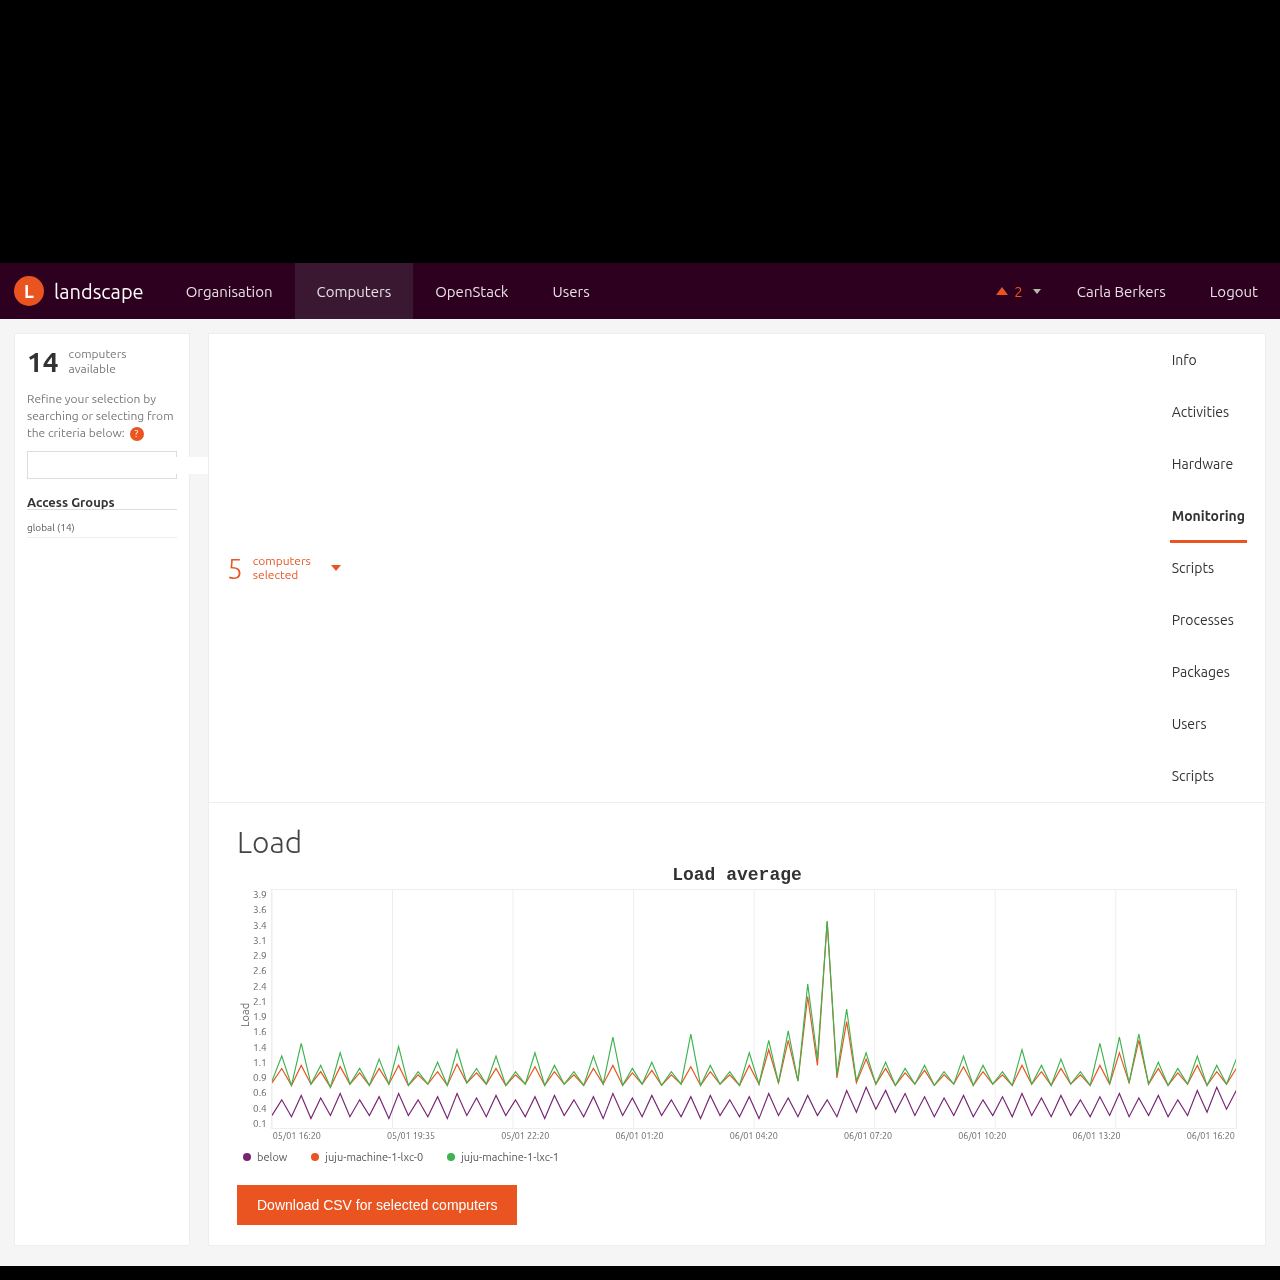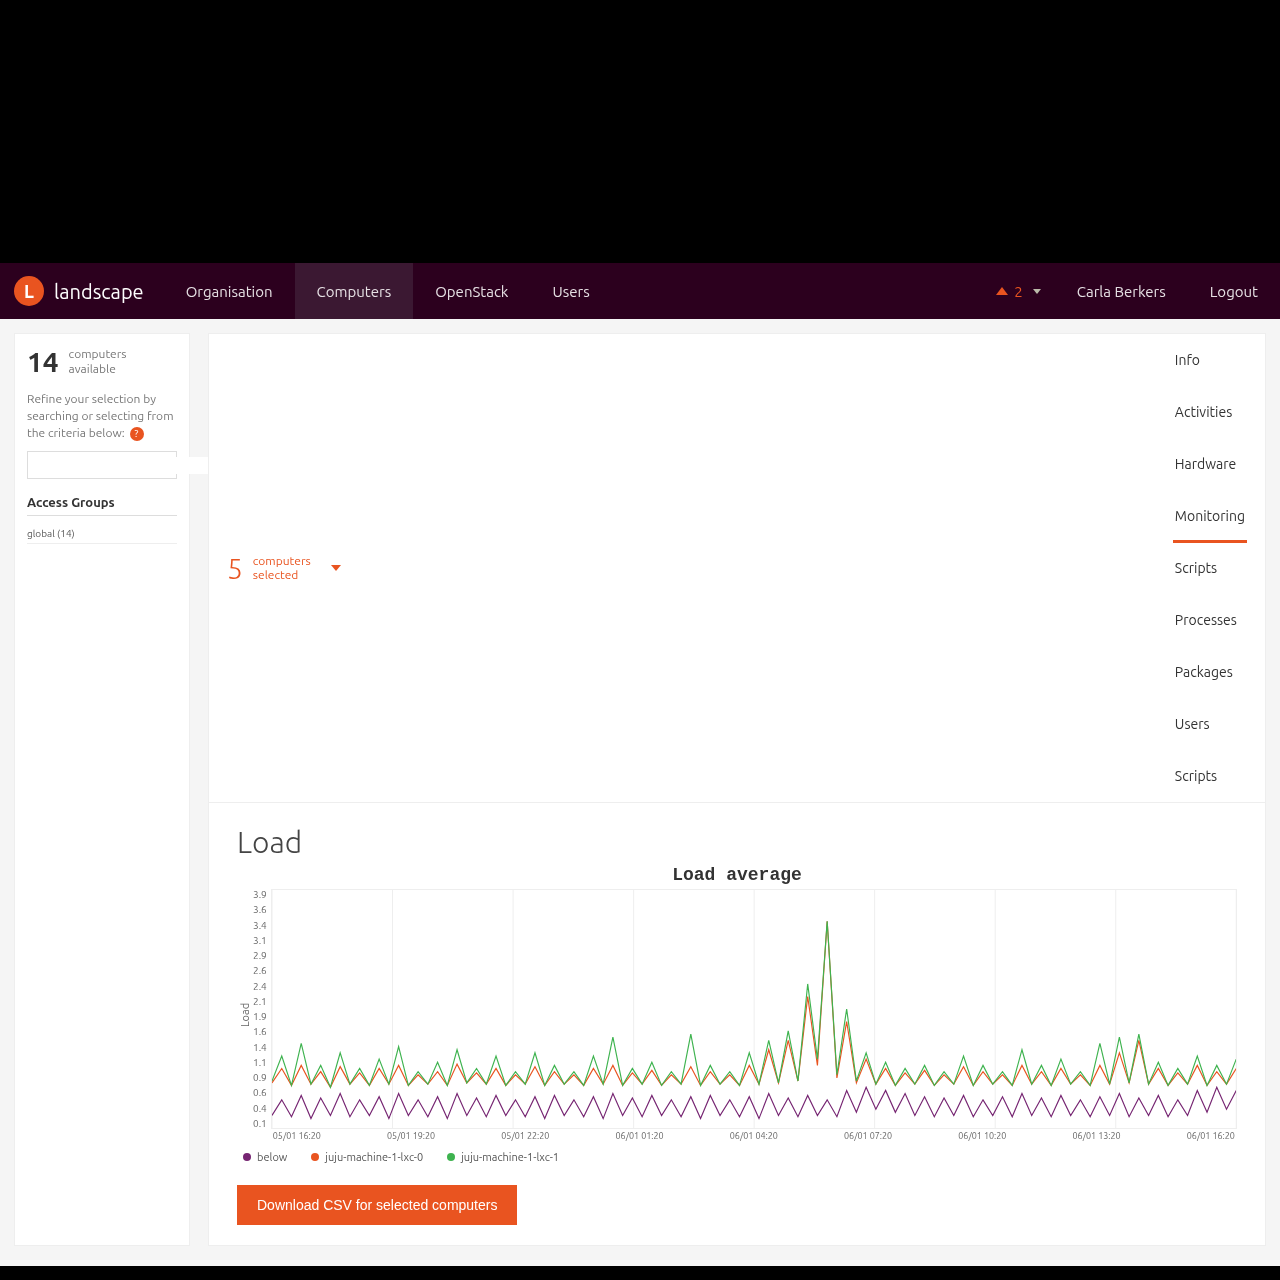--- a/index.html
+++ b/index.html
@@ -113,21 +113,21 @@
   }
   .search-wrap {
     display: flex; align-items: center;
     border: 1px solid var(--border);
     padding: 4px 6px; margin-bottom: 16px;
   }
   .search-input {
     flex: 1; border: none; outline: none; font-size: 13px;
   }
   .search-icon { color: var(--orange); font-size: 15px; }
-  .side-heading { font-weight: 700; font-size: 13px; margin-bottom: 8px; border-bottom: 1px solid var(--border); padding-bottom:6px;}
+  .side-heading { font-weight: 700; font-size: 13px; margin-bottom: 8px; border-bottom: 1px solid var(--border); padding-bottom:0;}
   .side-item { font-size: 10px; color: #555; padding: 4px 0; border-bottom: 1px solid #eee;}
 
   .main {
     flex: 1;
     background: #fff;
     border: 1px solid #eee;
     padding: 0 0 20px 0;
   }
   .main-top {
     display: flex;
@@ -143,21 +143,21 @@
     border-left: 5px solid transparent;
     border-right: 5px solid transparent;
     border-top: 6px solid var(--orange);
     margin-left: 10px;
   }
   .tabs { margin-left: auto; display: flex; gap: 16px; flex-direction: column; }
   .tab {
     font-size: 14px; color: #333; cursor: pointer;
     padding: 10px 2px; position: relative;
   }
-  .tab.active { color: #333; }
+  .tab.active { color: #333; font-weight: bold; }
   .tab.active::after {
     content: ""; position: absolute; left: 0; right: 0; bottom: -9px;
     height: 3px; background: var(--orange);
   }
 
   .content { padding: 16px 28px 0 28px; }
   .page-title { font-size: 30px; font-weight: 300; color: #444; margin: 6px 0 6px 0;}
   .pager {
     display: flex; gap: 16px; justify-content: flex-end;
     font-size: 13px; margin-bottom: 4px;
@@ -308,21 +308,21 @@
                     <line x1="625" x2="625" y1="0" y2="240" stroke="#eee"></line>
                     <line x1="750" x2="750" y1="0" y2="240" stroke="#eee"></line>
                     <line x1="875" x2="875" y1="0" y2="240" stroke="#eee"></line>
                     <line x1="1000" x2="1000" y1="0" y2="240" stroke="#eee"></line>
                     <polyline points="0,227.3684210526316 10.1010101010101,211.57894736842104 20.2020202020202,228.6315789473684 30.3030303030303,207.1578947368421 40.4040404040404,230.5263157894737 50.505050505050505,209.68421052631578 60.6060606060606,227.3684210526316 70.7070707070707,205.26315789473685 80.8080808080808,228.6315789473684 90.9090909090909,211.57894736842104 101.01010101010101,227.3684210526316 111.1111111111111,208.42105263157896 121.2121212121212,230.5263157894737 131.3131313131313,205.26315789473685 141.4141414141414,227.3684210526316 151.5151515151515,211.57894736842104 161.6161616161616,228.6315789473684 171.7171717171717,208.42105263157896 181.8181818181818,230.5263157894737 191.91919191919192,205.26315789473685 202.02020202020202,227.3684210526316 212.1212121212121,209.68421052631578 222.2222222222222,228.6315789473684 232.3232323232323,207.1578947368421 242.4242424242424,227.3684210526316 252.5252525252525,211.57894736842104 262.6262626262626,228.6315789473684 272.7272727272727,208.42105263157896 282.8282828282828,230.5263157894737 292.9292929292929,207.1578947368421 303.030303030303,227.3684210526316 313.1313131313131,211.57894736842104 323.2323232323232,228.6315789473684 333.3333333333333,208.42105263157896 343.4343434343434,230.5263157894737 353.5353535353535,205.26315789473685 363.6363636363636,227.3684210526316 373.73737373737373,209.68421052631578 383.83838383838383,228.6315789473684 393.93939393939394,207.1578947368421 404.04040404040404,227.3684210526316 414.1414141414141,211.57894736842104 424.2424242424242,228.6315789473684 434.3434343434343,208.42105263157896 444.4444444444444,230.5263157894737 454.5454545454545,207.1578947368421 464.6464646464646,227.3684210526316 474.7474747474747,211.57894736842104 484.8484848484848,228.6315789473684 494.9494949494949,208.42105263157896 505.050505050505,230.5263157894737 515.1515151515151,205.26315789473685 525.2525252525252,227.3684210526316 535.3535353535353,209.68421052631578 545.4545454545454,228.6315789473684 555.5555555555555,207.1578947368421 565.6565656565656,227.3684210526316 575.7575757575758,211.57894736842104 585.8585858585858,228.6315789473684 595.959595959596,202.10526315789474 606.060606060606,224.21052631578948 616.1616161616162,198.94736842105263 626.2626262626262,221.05263157894737 636.3636363636364,202.10526315789474 646.4646464646464,224.21052631578948 656.5656565656565,205.26315789473685 666.6666666666666,227.3684210526316 676.7676767676767,208.42105263157896 686.8686868686868,228.6315789473684 696.9696969696969,209.68421052631578 707.070707070707,227.3684210526316 717.1717171717171,207.1578947368421 727.2727272727273,228.6315789473684 737.3737373737373,211.57894736842104 747.4747474747475,227.3684210526316 757.5757575757575,208.42105263157896 767.6767676767677,228.6315789473684 777.7777777777777,205.26315789473685 787.8787878787879,227.3684210526316 797.9797979797979,209.68421052631578 808.0808080808081,228.6315789473684 818.1818181818181,207.1578947368421 828.2828282828282,227.3684210526316 838.3838383838383,211.57894736842104 848.4848484848484,228.6315789473684 858.5858585858585,208.42105263157896 868.6868686868686,227.3684210526316 878.7878787878788,205.26315789473685 888.8888888888888,228.6315789473684 898.989898989899,209.68421052631578 909.090909090909,227.3684210526316 919.1919191919192,207.1578947368421 929.2929292929292,228.6315789473684 939.3939393939394,211.57894736842104 949.4949494949494,227.3684210526316 959.5959595959596,202.10526315789474 969.6969696969696,224.21052631578948 979.7979797979797,198.94736842105263 989.8989898989898,221.05263157894737 999.9999999999999,202.10526315789474" fill="none" stroke="#762572" stroke-width="1.2"></polyline>
                     <polyline points="0,194.5263157894737 10.1010101010101,180 20.2020202020202,197.05263157894737 30.3030303030303,176.8421052631579 40.4040404040404,195.78947368421052 50.505050505050505,183.1578947368421 60.6060606060606,198.94736842105263 70.7070707070707,178.10526315789474 80.8080808080808,195.78947368421052 90.9090909090909,184.42105263157896 101.01010101010101,197.05263157894737 111.1111111111111,180 121.2121212121212,195.78947368421052 131.3131313131313,176.8421052631579 141.4141414141414,197.05263157894737 151.5151515151515,186.31578947368422 161.6161616161616,195.78947368421052 171.7171717171717,183.1578947368421 181.8181818181818,197.05263157894737 191.91919191919192,175.57894736842104 202.02020202020202,194.5263157894737 212.1212121212121,184.42105263157896 222.2222222222222,195.78947368421052 232.3232323232323,180 242.4242424242424,197.05263157894737 252.5252525252525,186.31578947368422 262.6262626262626,195.78947368421052 272.7272727272727,178.10526315789474 282.8282828282828,197.05263157894737 292.9292929292929,183.1578947368421 303.030303030303,195.78947368421052 313.1313131313131,186.31578947368422 323.2323232323232,197.05263157894737 333.3333333333333,180 343.4343434343434,195.78947368421052 353.5353535353535,176.8421052631579 363.6363636363636,197.05263157894737 373.73737373737373,184.42105263157896 383.83838383838383,195.78947368421052 393.93939393939394,181.89473684210526 404.04040404040404,197.05263157894737 414.1414141414141,186.31578947368422 424.2424242424242,195.78947368421052 434.3434343434343,178.10526315789474 444.4444444444444,197.05263157894737 454.5454545454545,183.1578947368421 464.6464646464646,195.78947368421052 474.7474747474747,186.31578947368422 484.8484848484848,197.05263157894737 494.9494949494949,176.8421052631579 505.050505050505,195.78947368421052 515.1515151515151,161.05263157894737 525.2525252525252,194.5263157894737 535.3535353535353,151.57894736842104 545.4545454545454,192.6315789473684 555.5555555555555,107.36842105263156 565.6565656565656,176.8421052631579 575.7575757575758,31.57894736842104 585.8585858585858,189.4736842105263 595.959595959596,132.63157894736844 606.060606060606,194.5263157894737 616.1616161616162,170.5263157894737 626.2626262626262,195.78947368421052 636.3636363636364,180 646.4646464646464,197.05263157894737 656.5656565656565,184.42105263157896 666.6666666666666,195.78947368421052 676.7676767676767,181.89473684210526 686.8686868686868,197.05263157894737 696.9696969696969,186.31578947368422 707.070707070707,195.78947368421052 717.1717171717171,178.10526315789474 727.2727272727273,197.05263157894737 737.3737373737373,183.1578947368421 747.4747474747475,195.78947368421052 757.5757575757575,186.31578947368422 767.6767676767677,197.05263157894737 777.7777777777777,176.8421052631579 787.8787878787879,195.78947368421052 797.9797979797979,183.1578947368421 808.0808080808081,197.05263157894737 818.1818181818181,180 828.2828282828282,195.78947368421052 838.3838383838383,186.31578947368422 848.4848484848484,197.05263157894737 858.5858585858585,176.8421052631579 868.6868686868686,195.78947368421052 878.7878787878788,164.21052631578948 888.8888888888888,194.5263157894737 898.989898989899,151.57894736842104 909.090909090909,195.78947368421052 919.1919191919192,180 929.2929292929292,197.05263157894737 939.3939393939394,184.42105263157896 949.4949494949494,195.78947368421052 959.5959595959596,176.8421052631579 969.6969696969696,197.05263157894737 979.7979797979797,183.1578947368421 989.8989898989898,195.78947368421052 999.9999999999999,180" fill="none" stroke="#e95420" stroke-width="1.2"></polyline>
                     <polyline points="0,192.6315789473684 10.1010101010101,167.36842105263156 20.2020202020202,197.05263157894737 30.3030303030303,154.73684210526318 40.4040404040404,195.78947368421052 50.505050505050505,176.8421052631579 60.6060606060606,198.94736842105263 70.7070707070707,164.21052631578948 80.8080808080808,195.78947368421052 90.9090909090909,180 101.01010101010101,197.05263157894737 111.1111111111111,170.5263157894737 121.2121212121212,195.78947368421052 131.3131313131313,157.89473684210526 141.4141414141414,197.05263157894737 151.5151515151515,183.1578947368421 161.6161616161616,195.78947368421052 171.7171717171717,173.68421052631578 181.8181818181818,197.05263157894737 191.91919191919192,161.05263157894737 202.02020202020202,194.5263157894737 212.1212121212121,180 222.2222222222222,195.78947368421052 232.3232323232323,167.36842105263156 242.4242424242424,197.05263157894737 252.5252525252525,183.1578947368421 262.6262626262626,195.78947368421052 272.7272727272727,164.21052631578948 282.8282828282828,197.05263157894737 292.9292929292929,176.8421052631579 303.030303030303,195.78947368421052 313.1313131313131,183.1578947368421 323.2323232323232,197.05263157894737 333.3333333333333,167.36842105263156 343.4343434343434,195.78947368421052 353.5353535353535,148.42105263157896 363.6363636363636,197.05263157894737 373.73737373737373,180 383.83838383838383,195.78947368421052 393.93939393939394,173.68421052631578 404.04040404040404,197.05263157894737 414.1414141414141,183.1578947368421 424.2424242424242,195.78947368421052 434.3434343434343,145.26315789473682 444.4444444444444,197.05263157894737 454.5454545454545,176.8421052631579 464.6464646464646,195.78947368421052 474.7474747474747,183.1578947368421 484.8484848484848,197.05263157894737 494.9494949494949,164.21052631578948 505.050505050505,195.78947368421052 515.1515151515151,151.57894736842104 525.2525252525252,194.5263157894737 535.3535353535353,142.10526315789474 545.4545454545454,192.6315789473684 555.5555555555555,94.73684210526315 565.6565656565656,170.5263157894737 575.7575757575758,31.57894736842104 585.8585858585858,186.31578947368422 595.959595959596,120 606.060606060606,192.6315789473684 616.1616161616162,164.21052631578948 626.2626262626262,195.78947368421052 636.3636363636364,173.68421052631578 646.4646464646464,197.05263157894737 656.5656565656565,180 666.6666666666666,195.78947368421052 676.7676767676767,176.8421052631579 686.8686868686868,197.05263157894737 696.9696969696969,183.1578947368421 707.070707070707,195.78947368421052 717.1717171717171,167.36842105263156 727.2727272727273,197.05263157894737 737.3737373737373,176.8421052631579 747.4747474747475,195.78947368421052 757.5757575757575,183.1578947368421 767.6767676767677,197.05263157894737 777.7777777777777,161.05263157894737 787.8787878787879,195.78947368421052 797.9797979797979,176.8421052631579 808.0808080808081,197.05263157894737 818.1818181818181,170.5263157894737 828.2828282828282,195.78947368421052 838.3838383838383,183.1578947368421 848.4848484848484,197.05263157894737 858.5858585858585,154.73684210526318 868.6868686868686,195.78947368421052 878.7878787878788,148.42105263157896 888.8888888888888,194.5263157894737 898.989898989899,145.26315789473682 909.090909090909,195.78947368421052 919.1919191919192,173.68421052631578 929.2929292929292,197.05263157894737 939.3939393939394,180 949.4949494949494,195.78947368421052 959.5959595959596,167.36842105263156 969.6969696969696,197.05263157894737 979.7979797979797,176.8421052631579 989.8989898989898,195.78947368421052 999.9999999999999,170.5263157894737" fill="none" stroke="#3eb34f" stroke-width="1.2"></polyline>
                   </svg>
               <div class="x-ticks" id="x-ticks">
                     <div>05/01 16:20</div>
-                    <div>05/01 19:20</div>
+                    <div>05/01 19:35</div>
                     <div>05/01 22:20</div>
                     <div>06/01 01:20</div>
                     <div>06/01 04:20</div>
                     <div>06/01 07:20</div>
                     <div>06/01 10:20</div>
                     <div>06/01 13:20</div>
                     <div>06/01 16:20</div>
                   </div>
             </div>
           </div>

